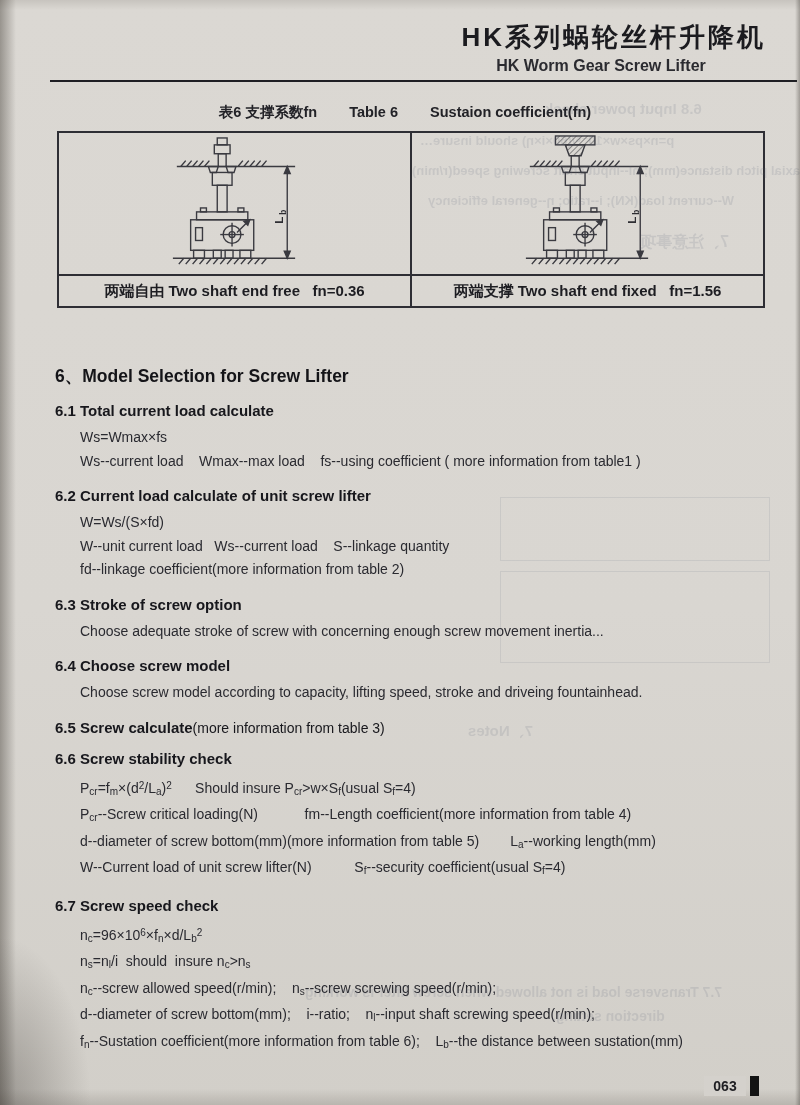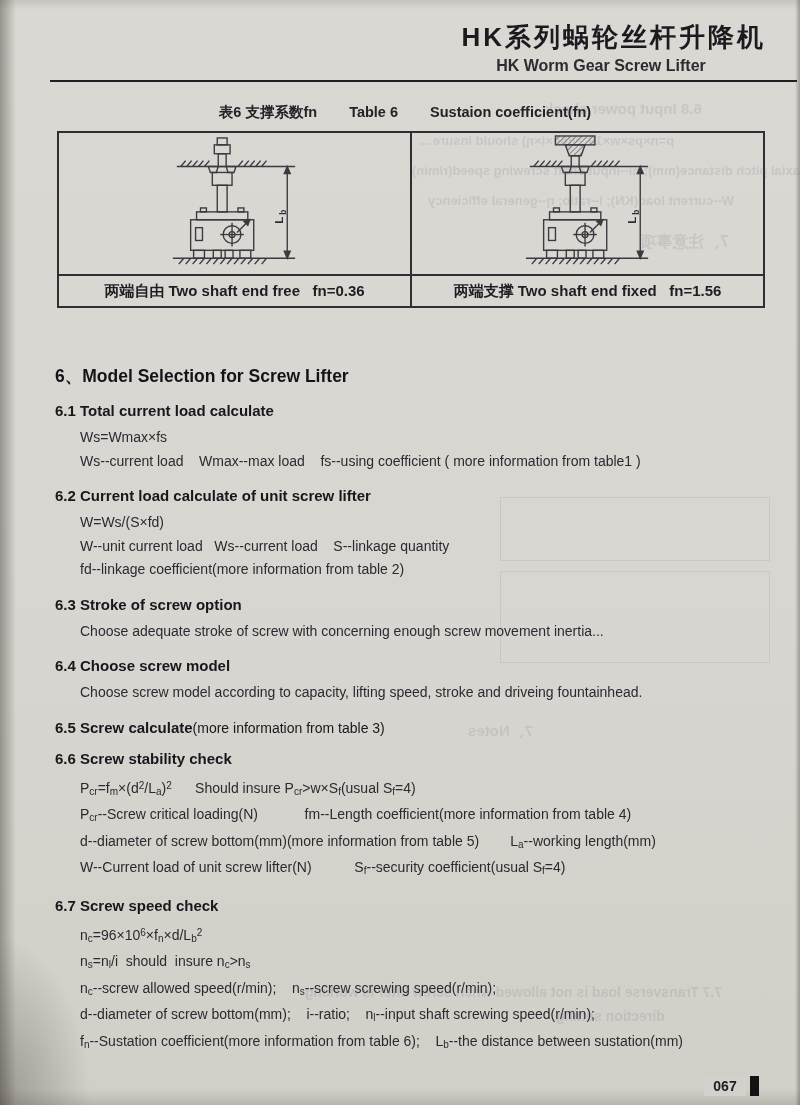--- a/index.html
+++ b/index.html
@@ -197,21 +197,21 @@
           <div class="bline"><span>n</span><sub>c</sub><span>=96×10</span><sup>6</sup><span>×f</span><sub>n</sub><span>×d/L</span><sub>b</sub><sup>2</sup></div>
           <div class="bline"><span>n</span><sub>s</sub><span>=n</span><sub>l</sub><span>/i  should  insure n</span><sub>c</sub><span>&gt;n</span><sub>s</sub></div>
           <div class="bline"><span>n</span><sub>c</sub><span>--screw allowed speed(r/min);    n</span><sub>s</sub><span>--screw screwing speed(r/min);</span></div>
           <div class="bline"><span>d--diameter of screw bottom(mm);    i--ratio;    n</span><sub>l</sub><span>--input shaft screwing speed(r/min);</span></div>
           <div class="bline"><span>f</span><sub>n</sub><span>--Sustation coefficient(more information from table 6);    L</span><sub>b</sub><span>--the distance between sustation(mm)</span></div>
         </div>
       </div>
   </div>
 
   <div class="pagenum">
-    <div class="pn-box">067</div>
+    <div class="pn-box">063</div>
     <div class="pn-bar"></div>
   </div>
 
   <div id="bleed-layer">
       <div class="bleed" style="left: 545px; top: 100px; font-size: 15px;">6.8 Input power check</div>
       <div class="bleed" style="left: 420px; top: 133px; font-size: 13px;">p=n×ps×w×10⁻⁶/(60×i×η)  should insure…</div>
       <div class="bleed" style="left: 412px; top: 163px; font-size: 13px;">p--needed input power(KW);  ps--axial pitch distance(mm);  nl--input shaft screwing speed(r/min)</div>
       <div class="bleed" style="left: 428px; top: 193px; font-size: 13px;">W--current load(KN);   i--ratio;   η--general efficiency</div>
       <div class="bleed" style="left: 640px; top: 232px; font-size: 16px;">7、注意事项</div>
       <div class="bleed" style="left: 468px; top: 722px; font-size: 15px;">7、Notes</div>

